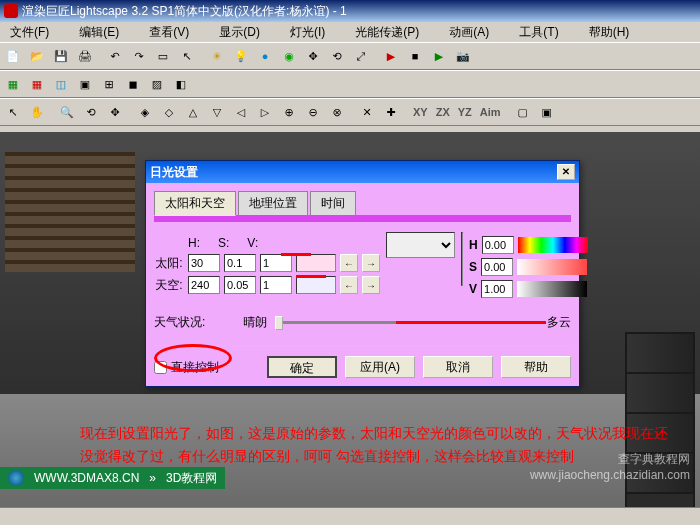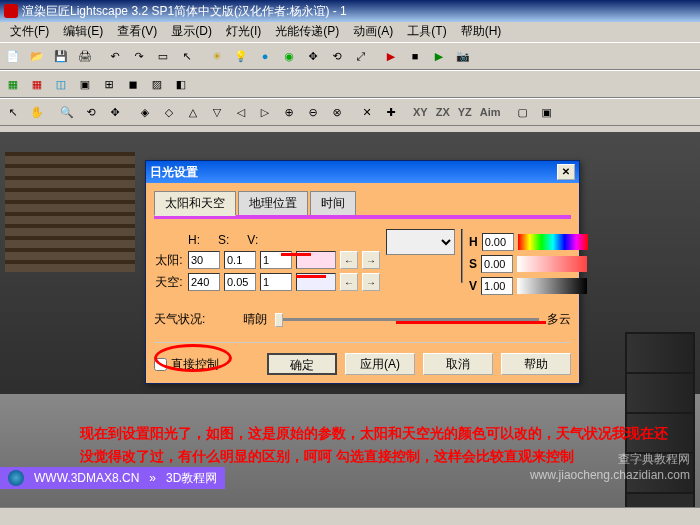--- a/index.html
+++ b/index.html
@@ -1,42 +1,42 @@
 <!DOCTYPE html>
 <html><head>
 <meta charset="utf-8">
 <style>
 *{box-sizing:border-box;margin:0;padding:0;font-family:"Microsoft YaHei","SimSun",sans-serif;font-size:12px}
 body{width:700px;height:525px;background:#d4d0c8;overflow:hidden;position:relative}
 .titlebar{height:22px;background:linear-gradient(#0a246a,#a6caf0);color:#fff;display:flex;align-items:center;padding:0 4px}
 .titlebar .icon{width:14px;height:14px;background:#c00;border-radius:3px;margin-right:4px}
 .titlebar .title{flex:1;font-weight:normal}
-.menubar{height:20px;background:#d4d0c8;display:flex;align-items:flex-end;padding:0 4px;gap:2px}
+.menubar{height:20px;background:#d4d0c8;display:flex;align-items:center;padding:0 4px;gap:18px}
 .menubar span{padding:2px 6px;cursor:default}
 .toolbar{background:#d4d0c8;padding:2px;display:flex;flex-wrap:wrap;gap:2px;border-top:1px solid #fff;border-bottom:1px solid #808080}
 .tb-btn{width:22px;height:22px;border:1px solid #d4d0c8;display:flex;align-items:center;justify-content:center;cursor:pointer;font-size:11px}
 .tb-sep{width:4px}
 .tb-txt{padding:0 3px;font-size:11px;display:flex;align-items:center;font-weight:bold;color:#555}
 .viewport{position:absolute;top:132px;left:0;right:0;bottom:18px;background:#3a3a3a}
 .room{position:absolute;inset:0;background:linear-gradient(180deg,#4a4a4a 0%,#2e2e2e 70%,#888 70%,#6a6a6a 100%)}
 .wall-panel{position:absolute;left:5px;top:20px;width:130px;height:120px;background:repeating-linear-gradient(0deg,#5a4a3a,#5a4a3a 8px,#3a2a1a 8px,#3a2a1a 12px)}
 .shelf{position:absolute;right:5px;top:200px;width:70px;height:180px;background:#2a2a2a;border:2px solid #1a1a1a}
 .shelf div{height:40px;border-bottom:2px solid #1a1a1a;background:linear-gradient(90deg,#333,#222)}
-.caption{position:absolute;bottom:40px;left:80px;right:20px;color:#f00;font-size:14px;line-height:1.6;font-weight:bold}
-.footer{position:absolute;bottom:18px;left:0;height:22px;display:flex;align-items:center;background:#8b5cf6;color:#fff;padding:0 8px;gap:10px}
+.caption{position:absolute;bottom:40px;left:80px;right:20px;color:#f00;font-size:14px;line-height:1.6;font-weight:normal}
+.footer{position:absolute;bottom:18px;left:0;height:22px;display:flex;align-items:center;background:#15803d;color:#fff;padding:0 8px;gap:10px}
 .footer .logo{width:16px;height:16px;border-radius:50%;background:radial-gradient(#4ac,#048)}
 .watermark{position:absolute;bottom:25px;right:10px;color:rgba(255,255,255,.6);font-size:12px}
 .statusbar{position:absolute;bottom:0;left:0;right:0;height:18px;background:#d4d0c8;border-top:1px solid #808080}
 
-.dialog{position:absolute;left:145px;top:160px;width:435px;background:#fdba74;border:1px solid #0a246a;box-shadow:2px 2px 6px rgba(0,0,0,.4)}
+.dialog{position:absolute;left:145px;top:160px;width:435px;background:#f0abfc;border:1px solid #0a246a;box-shadow:2px 2px 6px rgba(0,0,0,.4)}
 .dlg-title{height:22px;background:linear-gradient(#0058e0,#3a8cff);color:#fff;font-weight:bold;display:flex;align-items:center;padding:0 4px}
 .dlg-title span{flex:1}
 .dlg-close{width:18px;height:16px;background:#ece9d8;border:1px outset #fff;color:#000;text-align:center;line-height:13px;cursor:pointer;font-size:10px;font-weight:bold}
 .dlg-body{padding:8px}
-.tabs{display:flex;border-bottom:4px solid #d946ef;margin-bottom:10px}
+.tabs{display:flex;border-bottom:7px solid #d946ef;margin-bottom:10px}
 .tab{padding:3px 10px;border:1px solid #888;border-bottom:none;background:#ece9d8;margin-right:2px;cursor:pointer;position:relative}
 .tab.active{background:#ece9d8;border-bottom:1px solid #ece9d8;margin-bottom:-1px}
 .tab:not(.active){background:#ddd}
 .row{display:flex;align-items:center;gap:4px;margin:4px 0}
 .row label{min-width:30px;text-align:center}
 .row input[type=text]{width:32px;height:18px;border:1px inset #888;padding:0 2px;font-size:11px}
 .swatch{width:40px;height:18px;border:1px inset #888}
 .arrow-btn{width:18px;height:18px;border:1px outset #fff;background:#ece9d8;text-align:center;cursor:pointer;font-size:10px;line-height:15px}
 .color-picker{display:flex;gap:6px;margin-bottom:6px}
 .picker-sel{border:1px inset #888;padding:12px;font-size:11px;height:18px}

